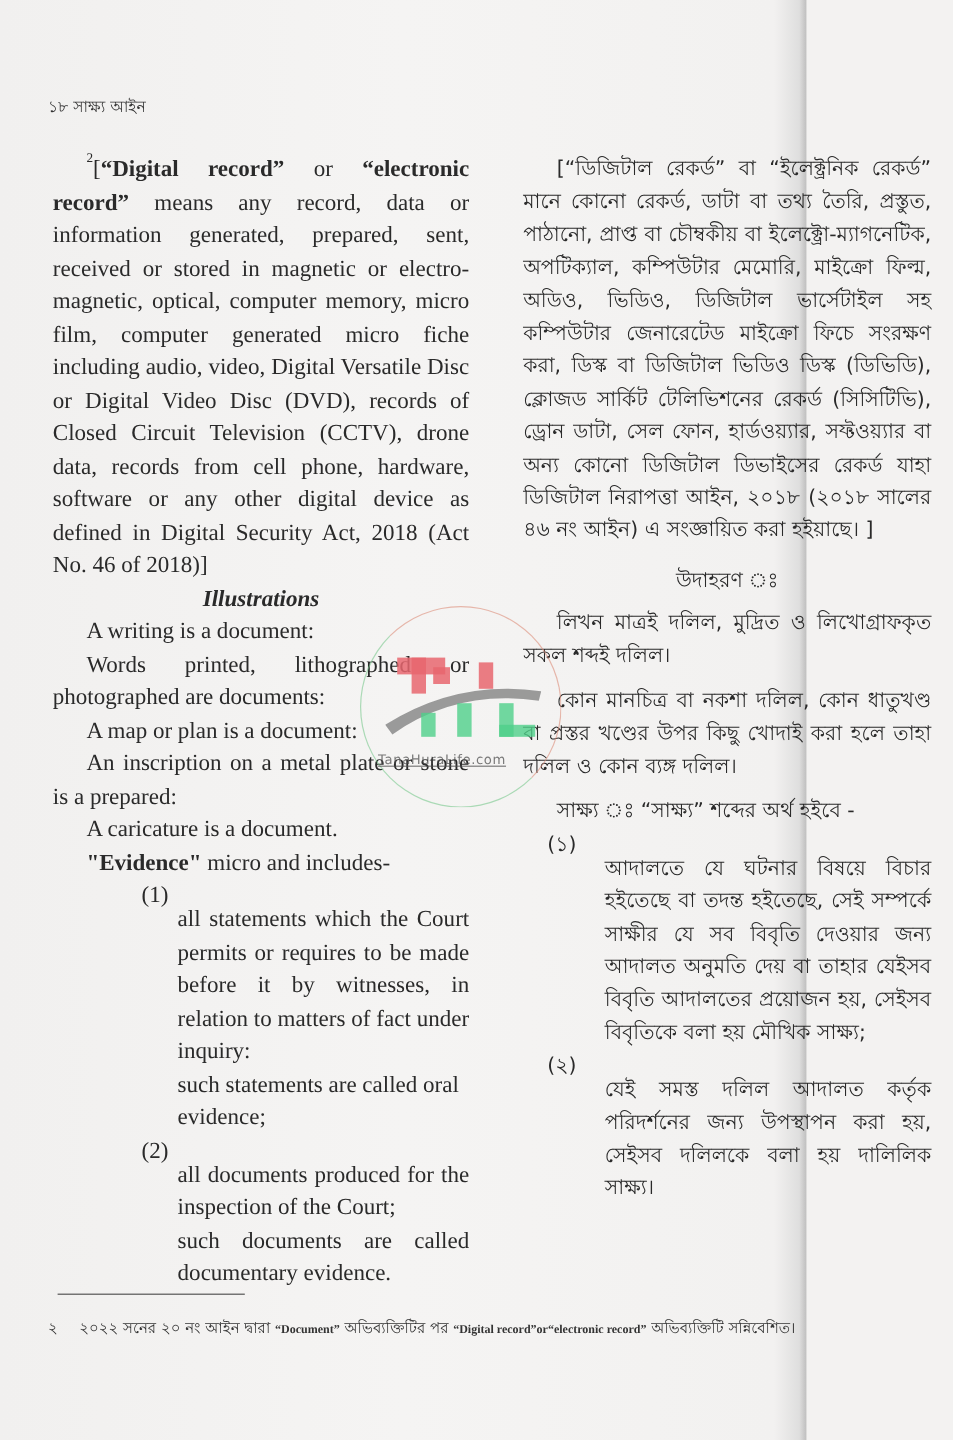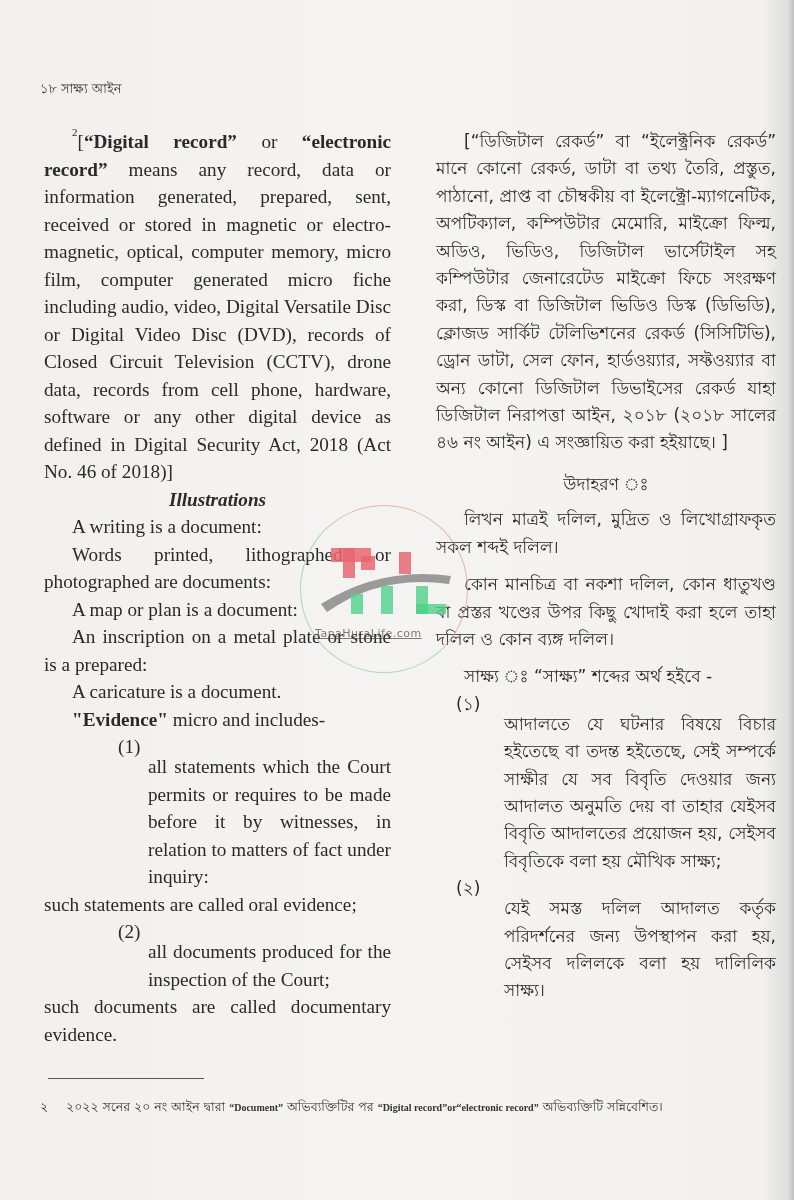--- a/index.html
+++ b/index.html
@@ -1,36 +1,36 @@
 <!DOCTYPE html>
 <html><head>
 <meta charset="utf-8">
 <style>
   html,body{margin:0;padding:0;}
   body{width:794px;height:1200px;background:#f3f2f1;overflow:hidden;position:relative;
     font-family:"Liberation Serif","DejaVu Serif",serif;color:#2a2a2a;}
-  .page{position:absolute;left:0;top:0;width:794px;height:1200px;
+  .page{position:absolute;left:0;top:0;width:672px;height:1200px;
     background:linear-gradient(90deg,#f1f0ef 0%,#f5f4f3 50%,#f2f1f0 96%,#d9d9d9 100%);}
   .running-head{position:absolute;left:40px;top:79px;font-size:13px;font-family:"DejaVu Sans",sans-serif;color:#333;}
   .col{position:absolute;top:128px;}
   .col-en{left:44px;width:347px;font-size:19.2px;line-height:27.5px;}
   .col-bn{left:436px;width:340px;font-family:"DejaVu Sans",sans-serif;font-size:17px;line-height:27.4px;}
   .just{text-align:justify;text-align-last:left;}
   .ind{text-indent:28px;}
   .ctr{text-align:center;}
   p{margin:0;}
   sup{font-size:11px;vertical-align:top;line-height:1;position:relative;top:-1px;}
   .b{font-weight:bold;}
   .i{font-style:italic;font-weight:bold;}
   .item{display:flex;}
   .item .num{flex:0 0 auto;}
   .item .body{flex:1;margin-top:20px;}
   .en-item{margin-left:74px;}
   .en-item .num{width:30px;}
-  .en-sub{}
+  .en-sub{margin-left:104px;}
   .bn-item{margin-left:20px;}
   .bn-item .num{width:48px;}
   .fn-rule{position:absolute;left:48px;top:1078px;width:156px;height:1px;background:#555;}
   .footnote{position:absolute;left:40px;top:1096px;width:720px;font-family:"DejaVu Sans",sans-serif;font-size:12.5px;line-height:22px;color:#333;}
   .footnote .fnum{display:inline-block;width:26px;}
   .footnote .en{font-family:"Liberation Serif",serif;font-size:10px;font-weight:bold;}
   .watermark{position:absolute;left:300px;top:505px;width:166px;height:166px;border-radius:50%;
     border:1.5px solid rgba(220,140,120,.6);border-bottom-color:rgba(120,200,140,.6);border-left-color:rgba(120,200,140,.6);pointer-events:none;}
   .wm-logo{position:absolute;left:20px;top:40px;width:130px;height:70px;}
   .wm-text{position:absolute;left:14px;top:121px;font-family:"DejaVu Sans",sans-serif;font-size:11px;color:rgba(80,80,80,.75);letter-spacing:.5px;text-decoration:underline;}

